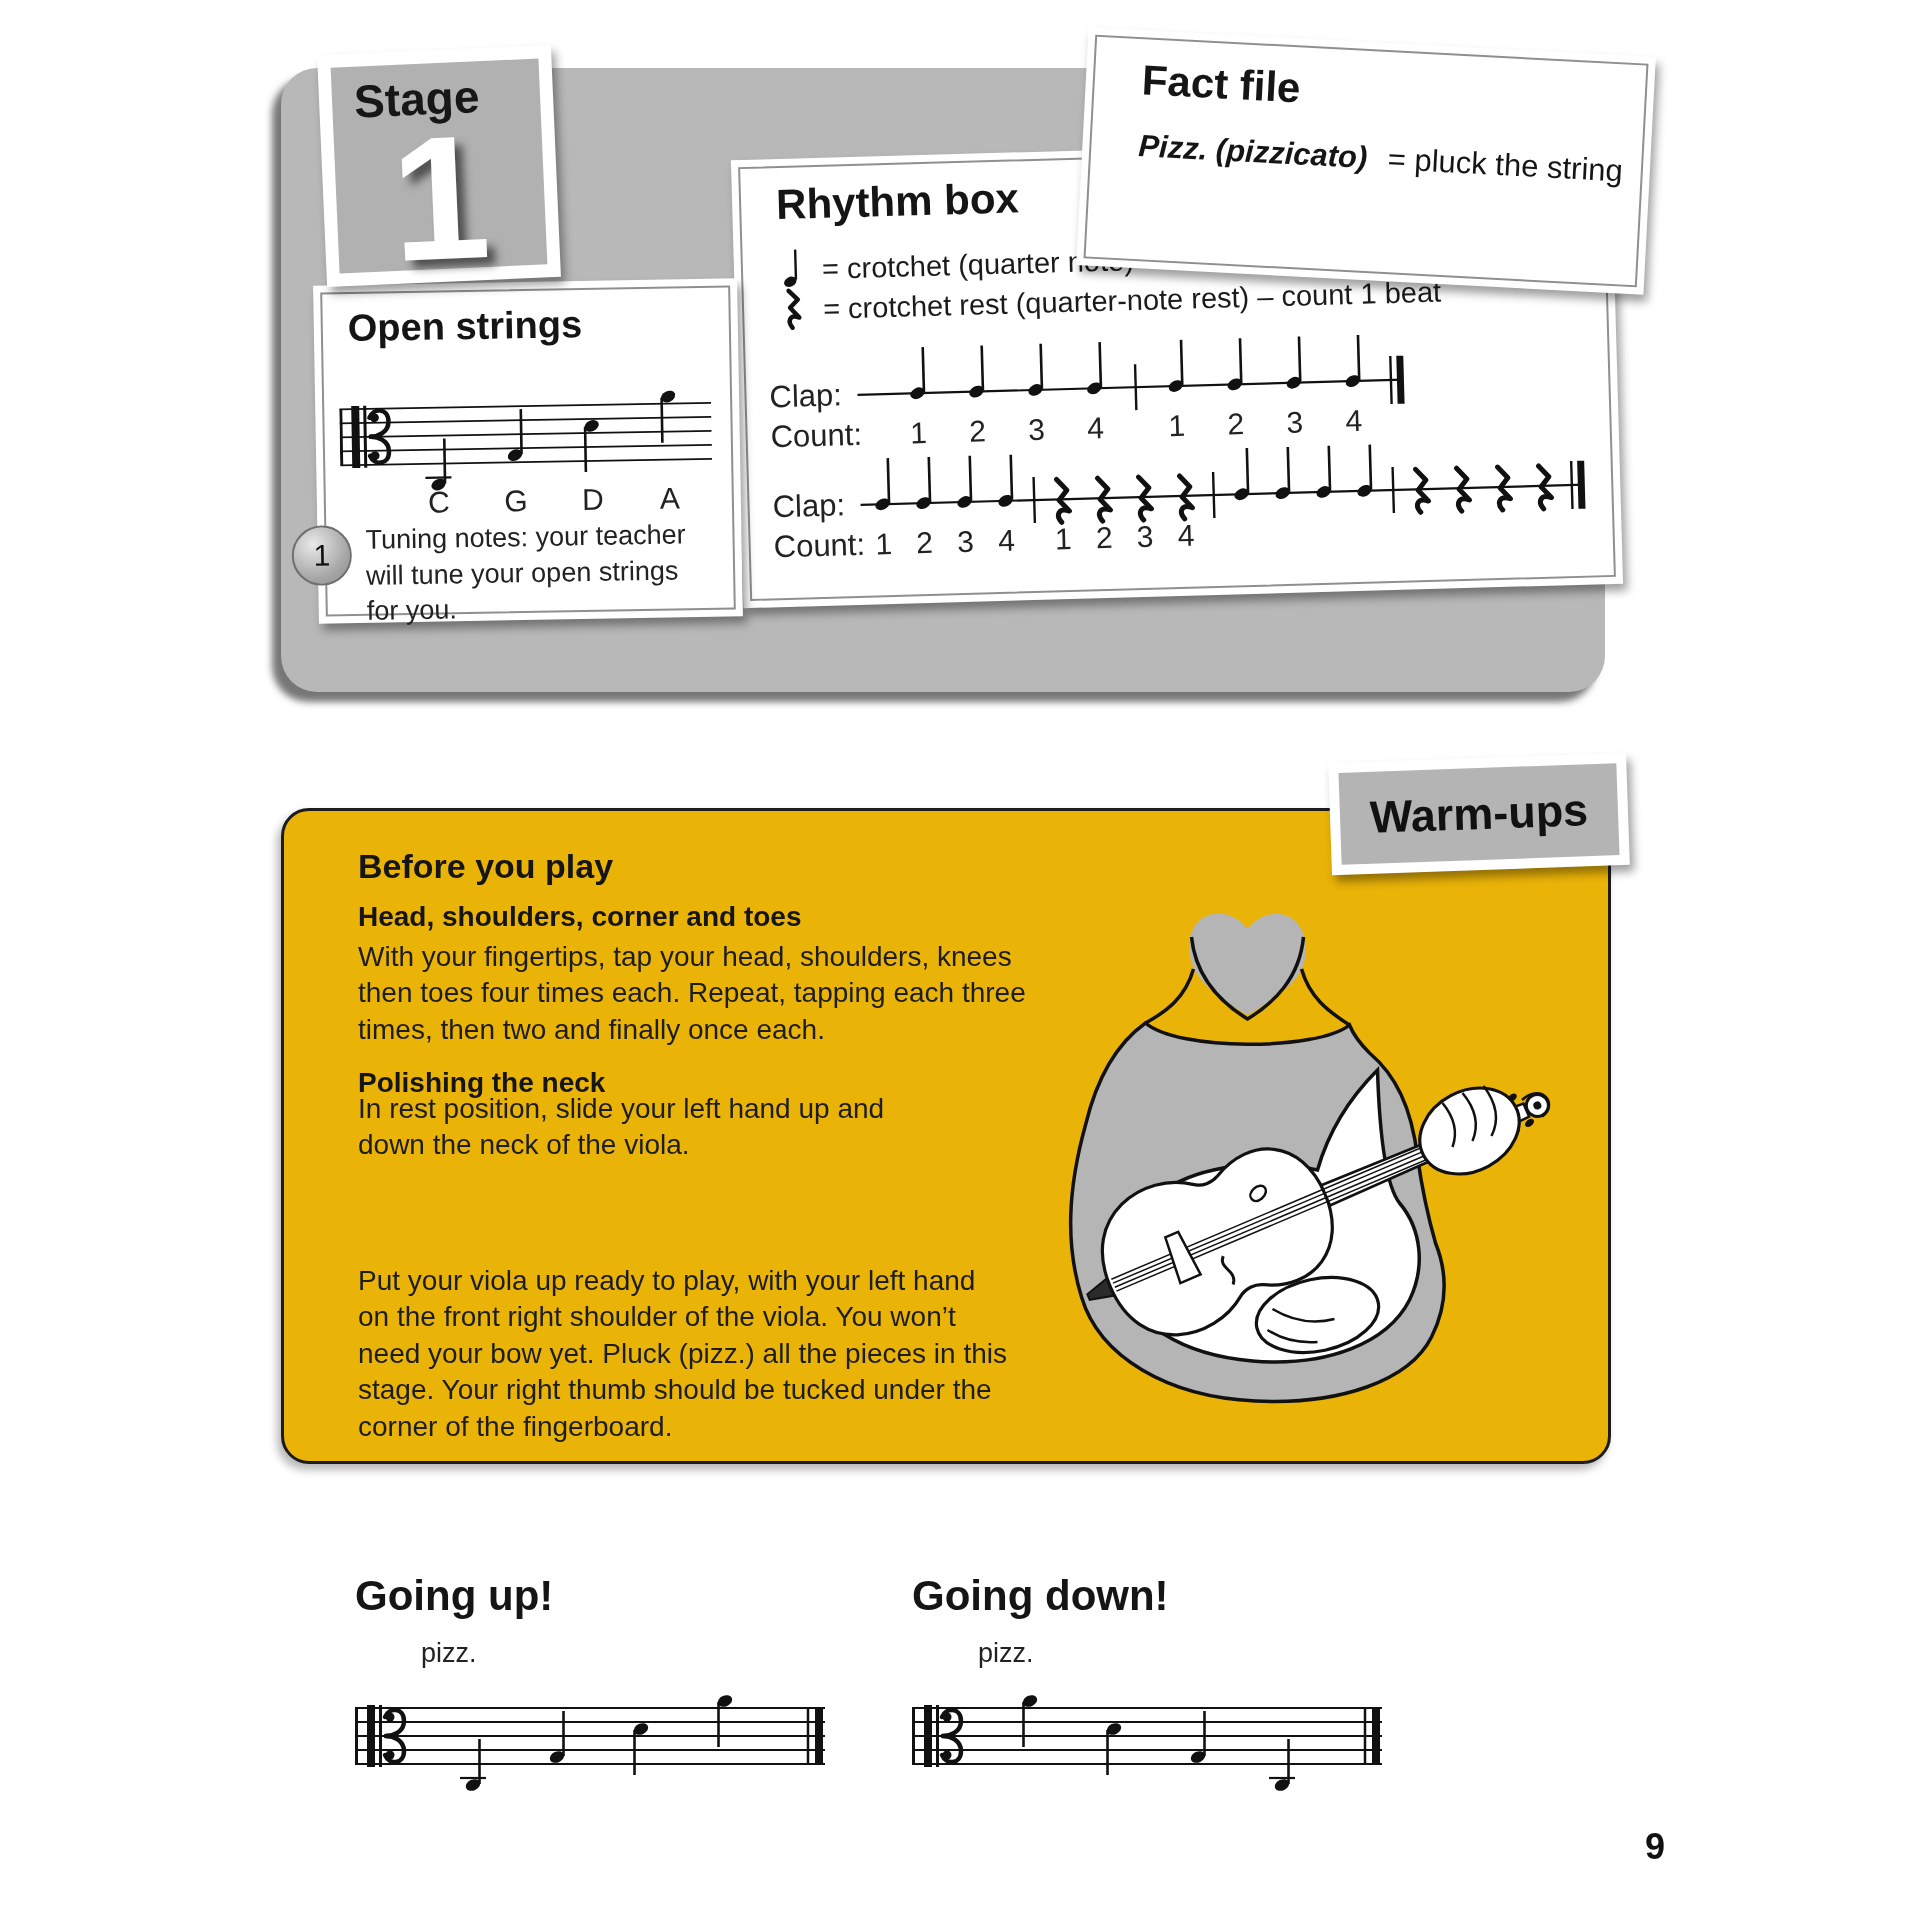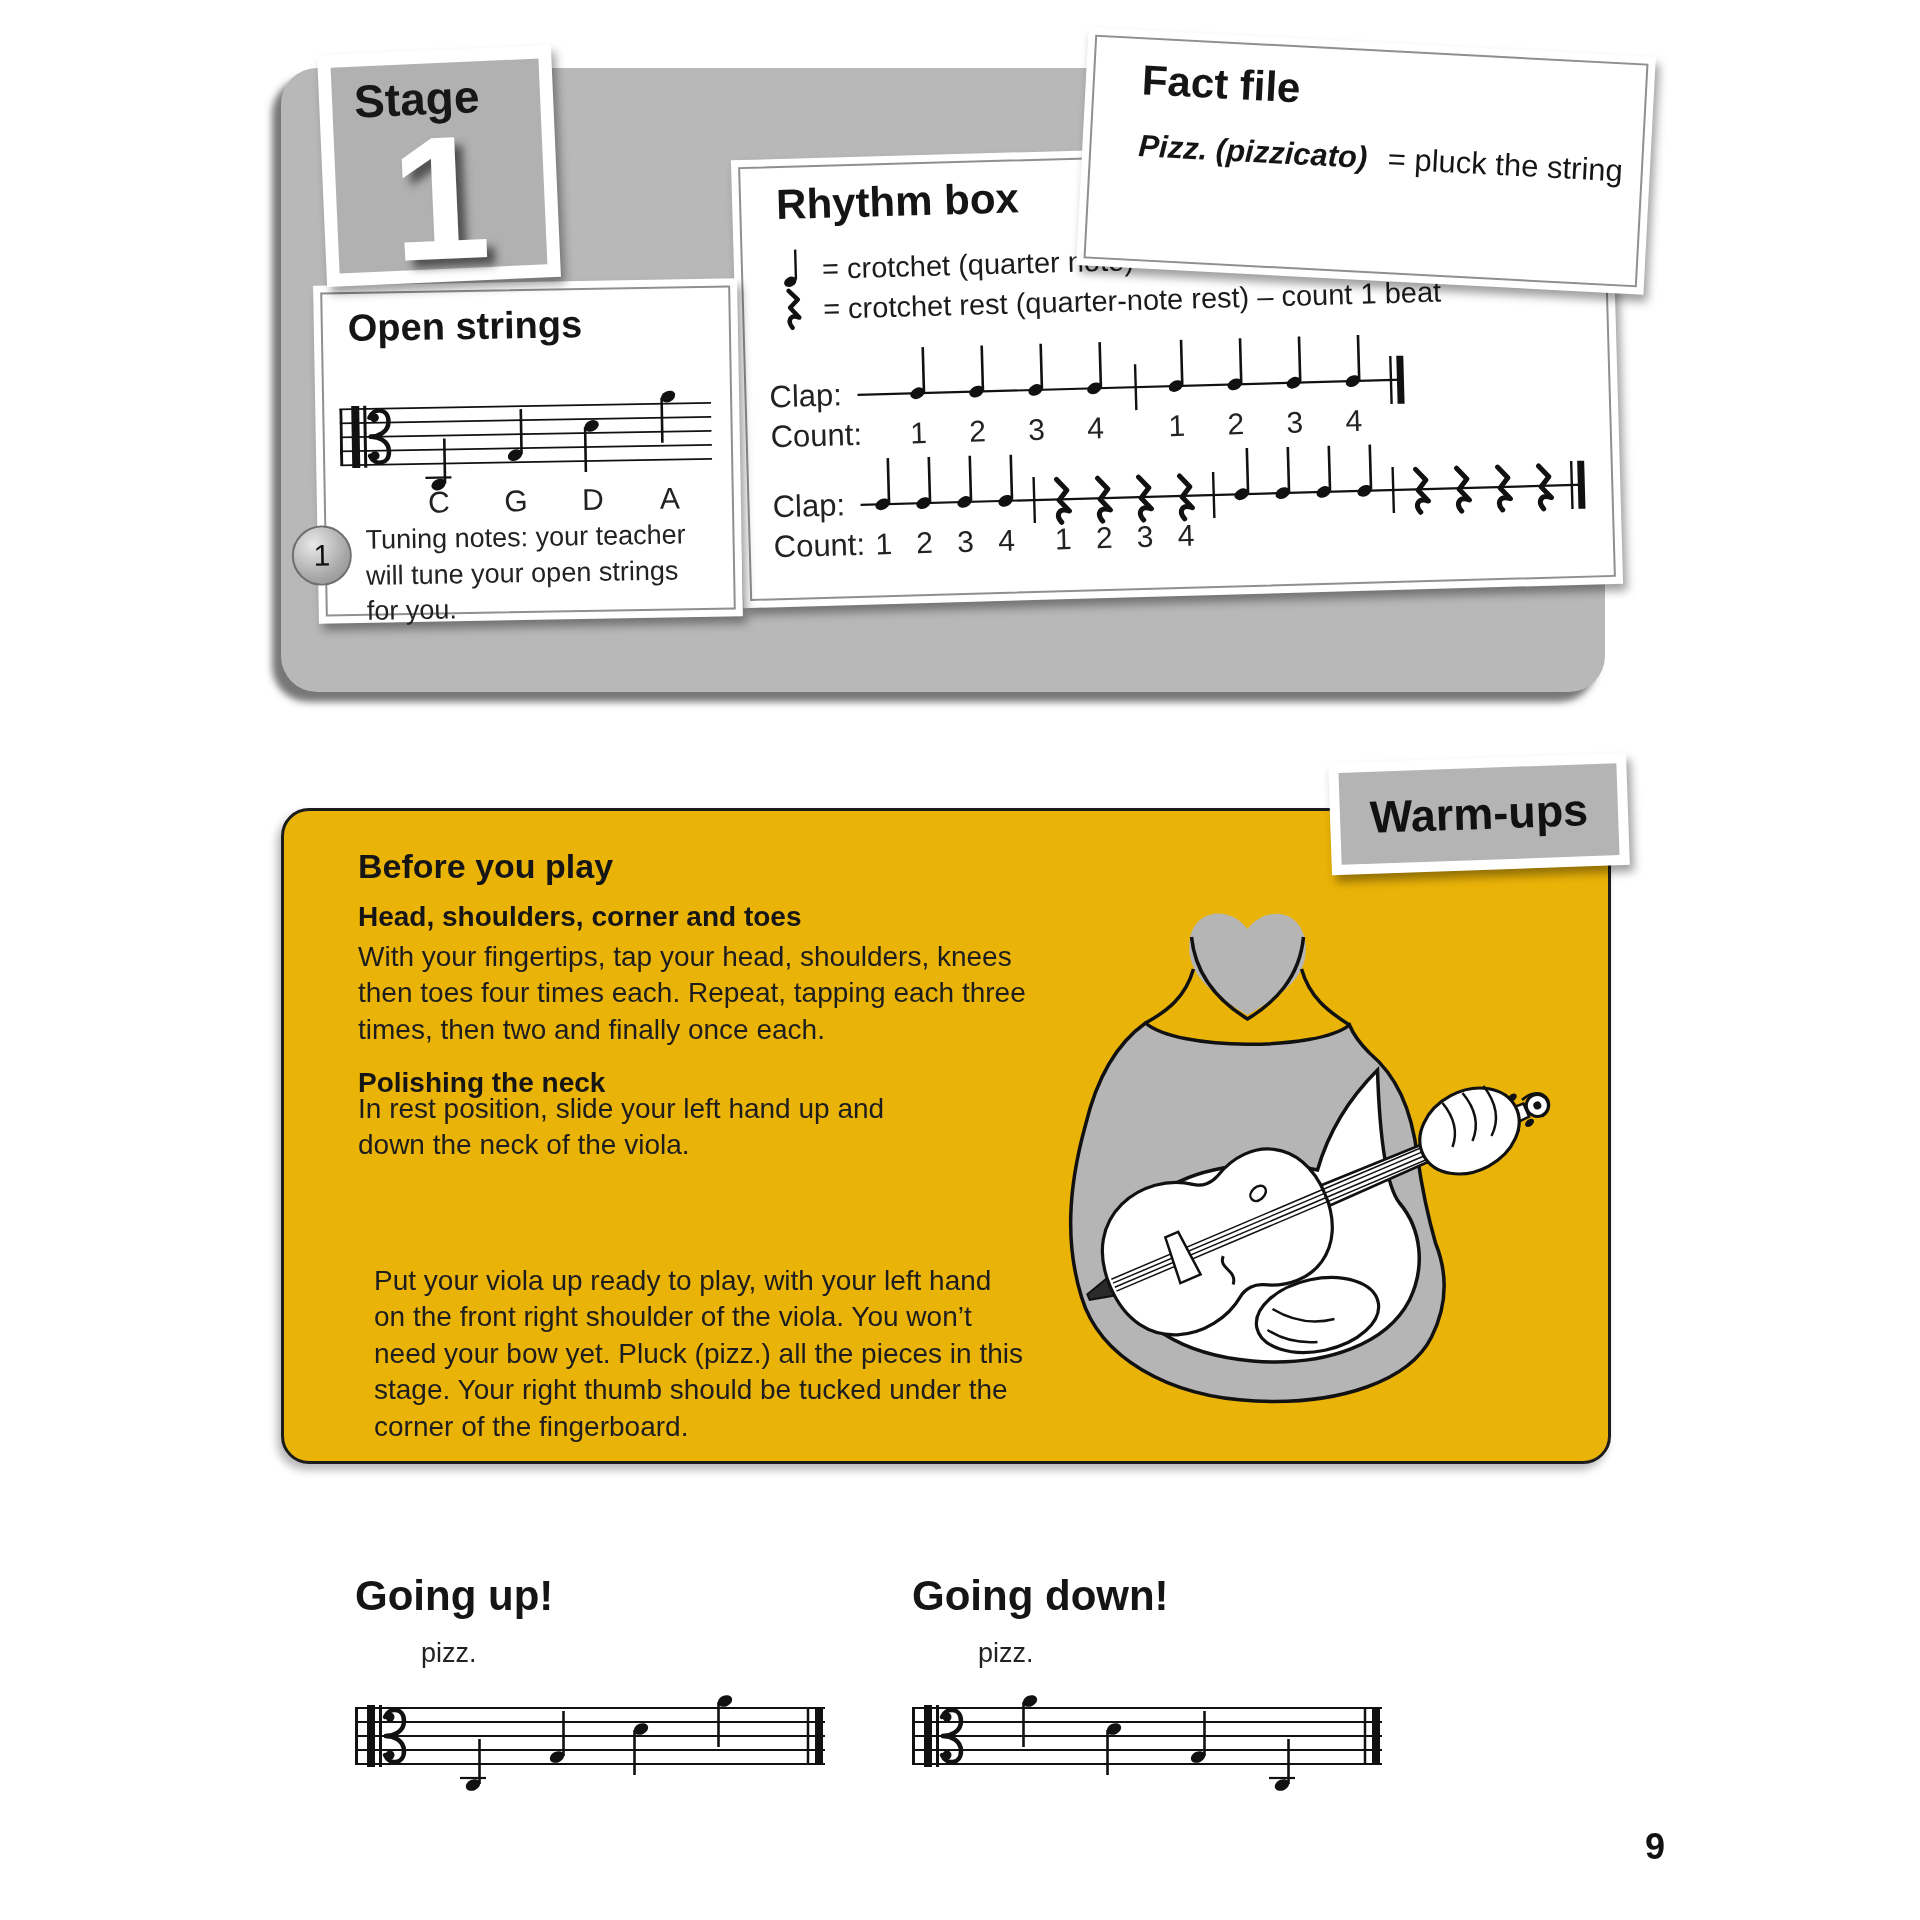--- a/index.html
+++ b/index.html
@@ -57,21 +57,21 @@
                  padding:10px;box-sizing:border-box;z-index:6;}
   .warmups-inner{width:100%;height:100%;background:#b4b4b4;display:flex;align-items:center;justify-content:center;}
   .warmups-text{font-size:45px;font-weight:700;color:#111;}
 
   .mid-h1{position:absolute;left:74px;top:36px;font-size:34px;font-weight:700;}
   .sec-title{position:absolute;left:74px;font-size:28px;font-weight:700;}
   .sec-body{position:absolute;left:74px;font-size:28px;line-height:1.3;color:#1d1d1d;}
   .t1{top:90px;} .b1{top:128px;width:700px;}
   .t2{top:256px;} .b2{top:280px;width:560px;}
   .mid-h2{position:absolute;left:74px;top:394px;font-size:37px;font-weight:700;}
-  .mid-b3{position:absolute;left:90px;top:452px;width:655px;font-size:28px;line-height:1.3;color:#1d1d1d;}
+  .mid-b3{position:absolute;left:74px;top:452px;width:655px;font-size:28px;line-height:1.3;color:#1d1d1d;}
 
   .illustration{position:absolute;left:1015px;top:885px;width:565px;height:550px;}
 
   
   .exercise{position:absolute;width:480px;height:340px;}
   .ex-0{left:355px;top:1572px;}
   .ex-1{left:912px;top:1572px;}
   .ex-title{position:absolute;left:0;top:0;font-size:42px;font-weight:700;}
   .ex-marking{position:absolute;left:66px;top:66px;font-size:27px;color:#222;}
   .ex-staff{position:absolute;left:0;top:100px;}

